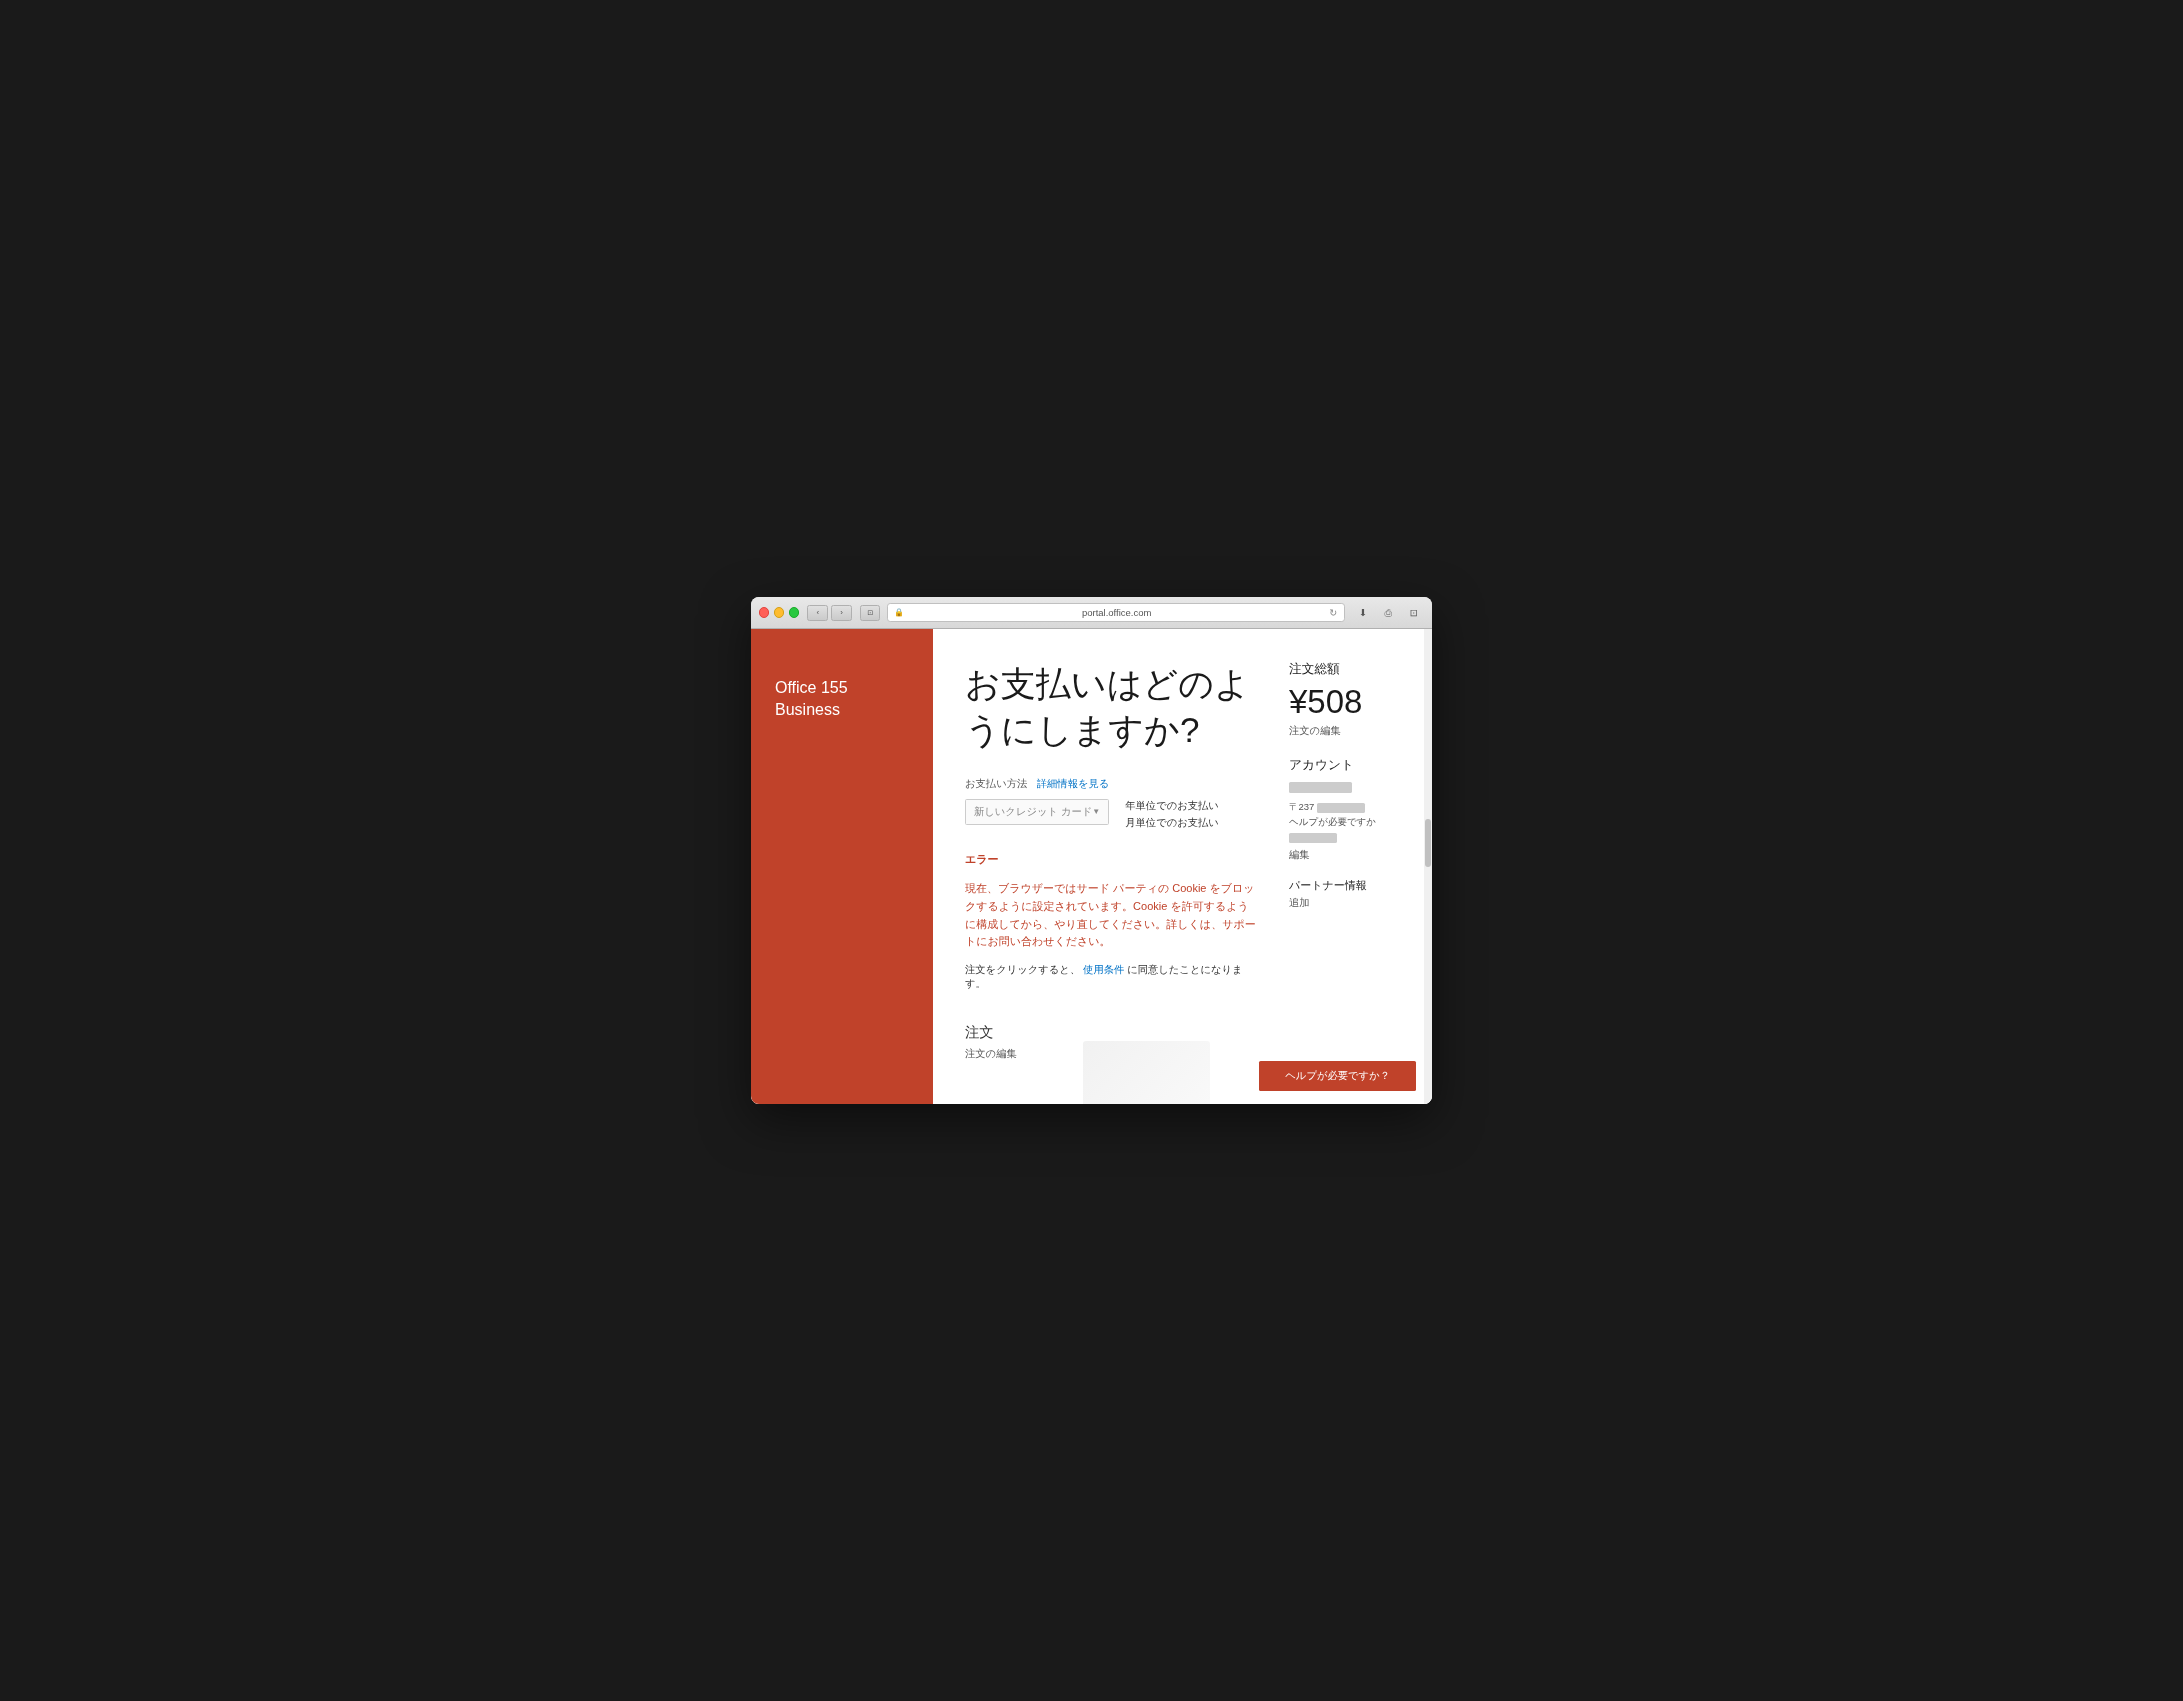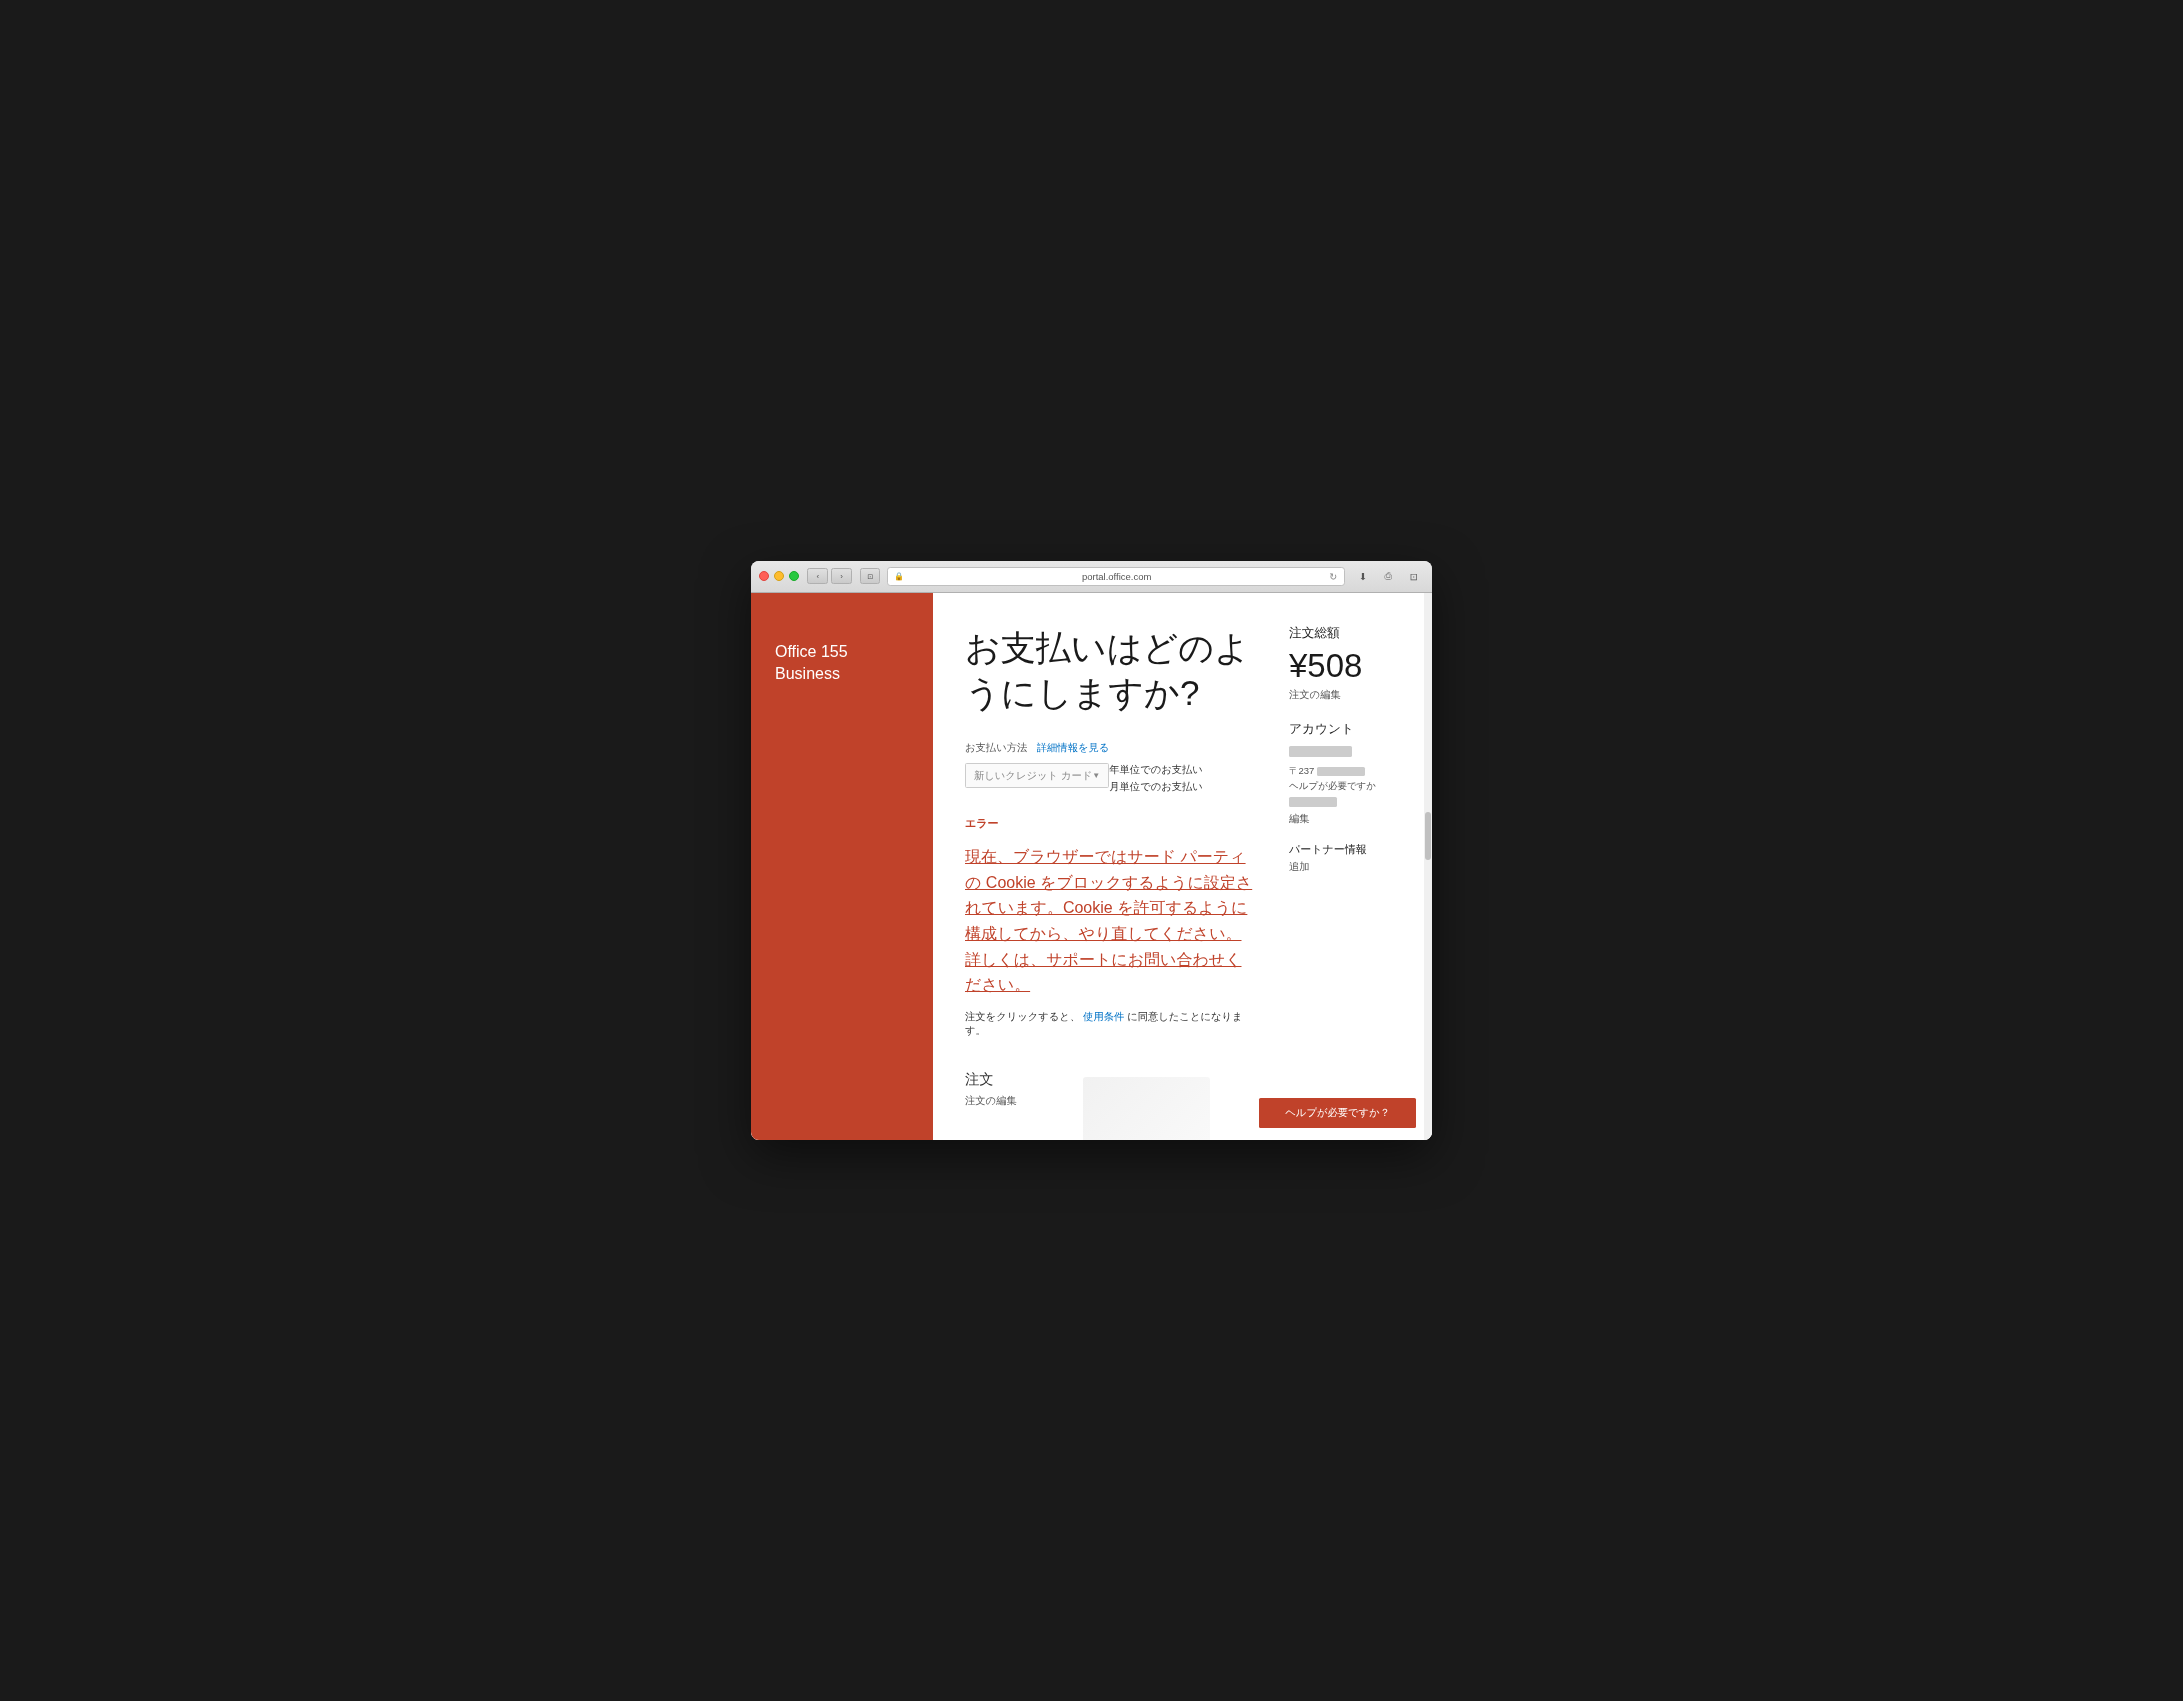--- a/index.html
+++ b/index.html
@@ -227,24 +227,23 @@
 
     .error-label {
       color: #c0422a;
       font-size: 11px;
       font-weight: 600;
       margin-bottom: 13px;
     }
 
     .error-text {
       color: #c0422a;
-      font-size: 16px;
+      font-size: 11px;
       line-height: 1.6;
       max-width: 364px;
-      text-decoration: underline;
     }
 
     .terms-row {
       font-size: 10.3px;
       color: #333;
       margin-top: 9.5px;
     }
 
     .terms-link {
       color: #0072c6;
@@ -424,21 +423,21 @@
     </div>
 
     <div class="main-content">
       <h1 class="page-heading">お支払いはどのようにしますか?</h1>
 
       <div class="payment-section">
         <div class="payment-method-row">
           <span class="payment-method-label">お支払い方法</span>
           <a class="details-link">詳細情報を見る</a>
         </div>
-        <div style="display:flex; align-items:flex-start; ">
+        <div style="display:flex; align-items:flex-start; gap: 16px;">
           <div class="credit-card-select">
             <span>新しいクレジット カード</span>
             <span class="select-arrow">▼</span>
           </div>
           <div class="payment-options" style="margin-left:0;">
             <div class="payment-option">年単位でのお支払い</div>
             <div class="payment-option">月単位でのお支払い</div>
           </div>
         </div>
       </div>

